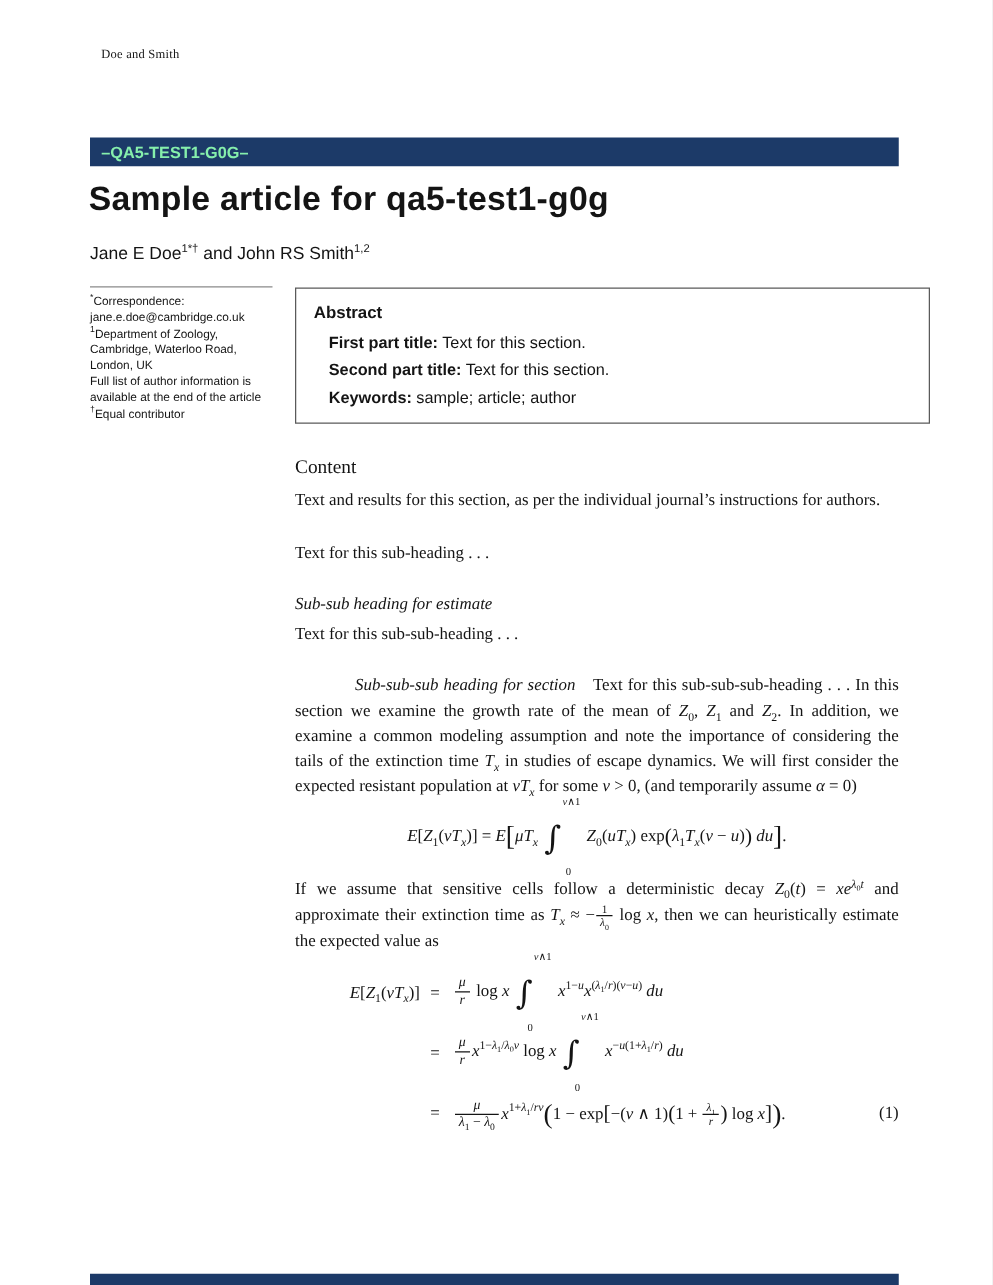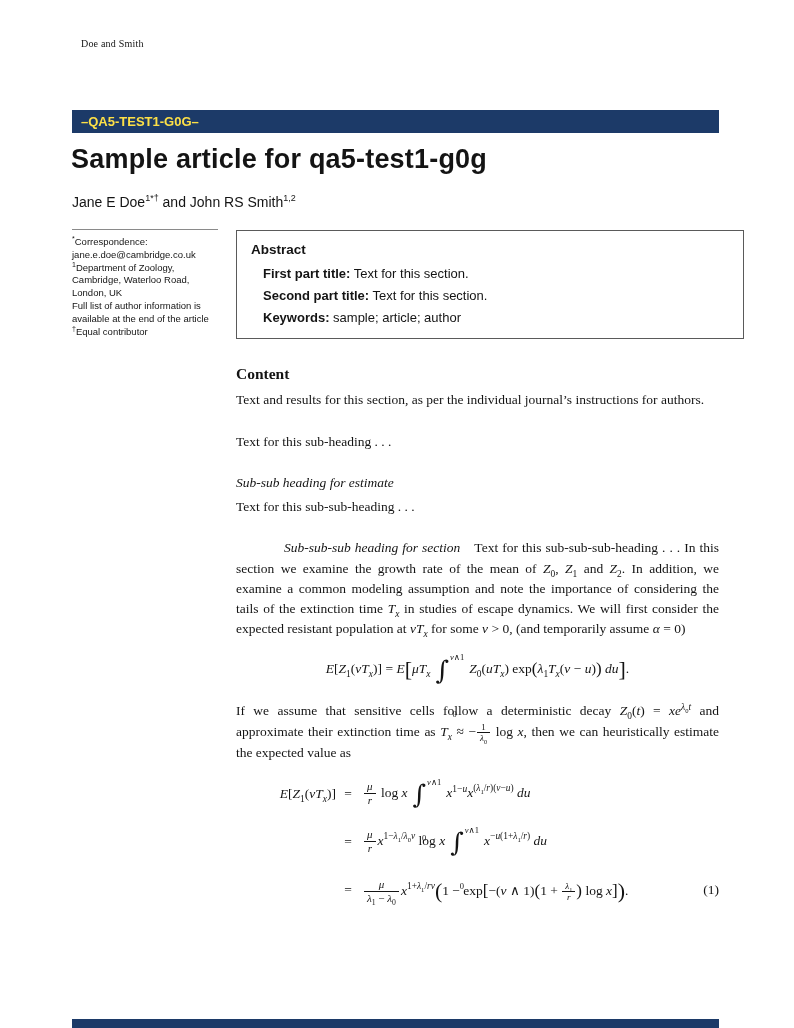--- a/index.html
+++ b/index.html
@@ -1,49 +1,49 @@
 <!DOCTYPE html>
 <html><head>
 <meta charset="utf-8">
 <style>
   *{margin:0;padding:0;box-sizing:border-box;}
   html,body{background:#e8e8e8;}
   .page{position:relative;width:794px;height:1028px;margin:0 auto;background:#ffffff;
         font-family:"Liberation Serif",serif;color:#141414;overflow:hidden;}
   .running{position:absolute;left:81px;top:38px;font-size:10px;letter-spacing:.2px;}
-  .banner{position:absolute;left:72px;top:110px;width:647px;height:23px;color:#fde047;
+  .banner{position:absolute;left:72px;top:110px;width:647px;height:23px;color:#86efac;
           font-family:"Liberation Sans",sans-serif;font-weight:bold;font-size:13px;
           line-height:23px;padding-left:9px;}
   .title{position:absolute;left:71px;top:144px;font-family:"Liberation Sans",sans-serif;
          font-size:27px;font-weight:700;letter-spacing:.2px;}
   .authors{position:absolute;left:72px;top:194px;font-family:"Liberation Sans",sans-serif;font-size:14px;}
   .authors sup{font-size:9px;}
   .sidebar{position:absolute;left:72px;top:229px;width:146px;border-top:1px solid #8a8a8a;
            padding-top:6px;font-family:"Liberation Sans",sans-serif;font-size:9.5px;line-height:1.35;}
   .sidebar p{margin:0;}
   .sidebar sup{font-size:7px;}
   .abstract{position:absolute;left:236px;top:230px;width:508px;border:1px solid #5a5a5a;
             padding:11px 14px 13px;font-family:"Liberation Sans",sans-serif;font-size:13px;}
   .abstract h3{font-size:13.5px;font-weight:bold;margin:0 0 9px;}
   .abstract .arow{margin:0 0 7px;padding-left:12px;}
   .abstract .arow:last-child{margin:0;}
   .abstract b{font-weight:bold;}
   .main{position:absolute;left:236px;top:362px;width:483px;font-size:13.5px;line-height:1.5;}
   .main p{text-align:justify;margin:0;}
   .blk{margin-bottom:21px;}
-  h2{font-size:15.5px;font-weight:bold;margin:0 0 5px;}
+  h2{font-size:15.5px;font-weight:normal;margin:0 0 5px;}
   .subhead{font-family:"Liberation Sans",sans-serif;font-size:13px;font-weight:400;margin:0 0 5px;}
   .subsubhead{font-style:italic;font-weight:400;font-size:13.5px;margin:0 0 4px;}
   .runin{font-style:italic;margin-left:48px;}
   .runin-gap{display:inline-block;width:14px;}
   sup,sub{font-size:70%;line-height:0;}
   .eq i{font-style:italic;}
   .int{font-family:"DejaVu Serif",serif;font-size:26px;vertical-align:-6px;display:inline-block;
        line-height:1;margin-left:5px;}
-  .lims{display:inline-flex;flex-direction:column;justify-content:flex-start;height:32px;
+  .lims{display:inline-flex;flex-direction:column;justify-content:center;height:32px;
         font-size:8.5px;vertical-align:middle;margin:0 5px 0 1px;line-height:1;gap:48px;}
   .lims .l{margin-left:-5px;}
   .frac{display:inline-block;text-align:center;vertical-align:middle;font-size:11px;
         line-height:1.2;margin:0 2px;}
   .frac .n{display:block;padding:0 3px;}
   .frac .d{display:block;border-top:1px solid #141414;padding:0 3px;}
   .frac.fs{font-size:9px;line-height:1.15;margin:0 1px;}
   .b2{font-size:17px;vertical-align:-1px;}
   .b3{font-size:22px;vertical-align:-3px;}
   .display-eq{text-align:center;margin:12px 0 16px;}

